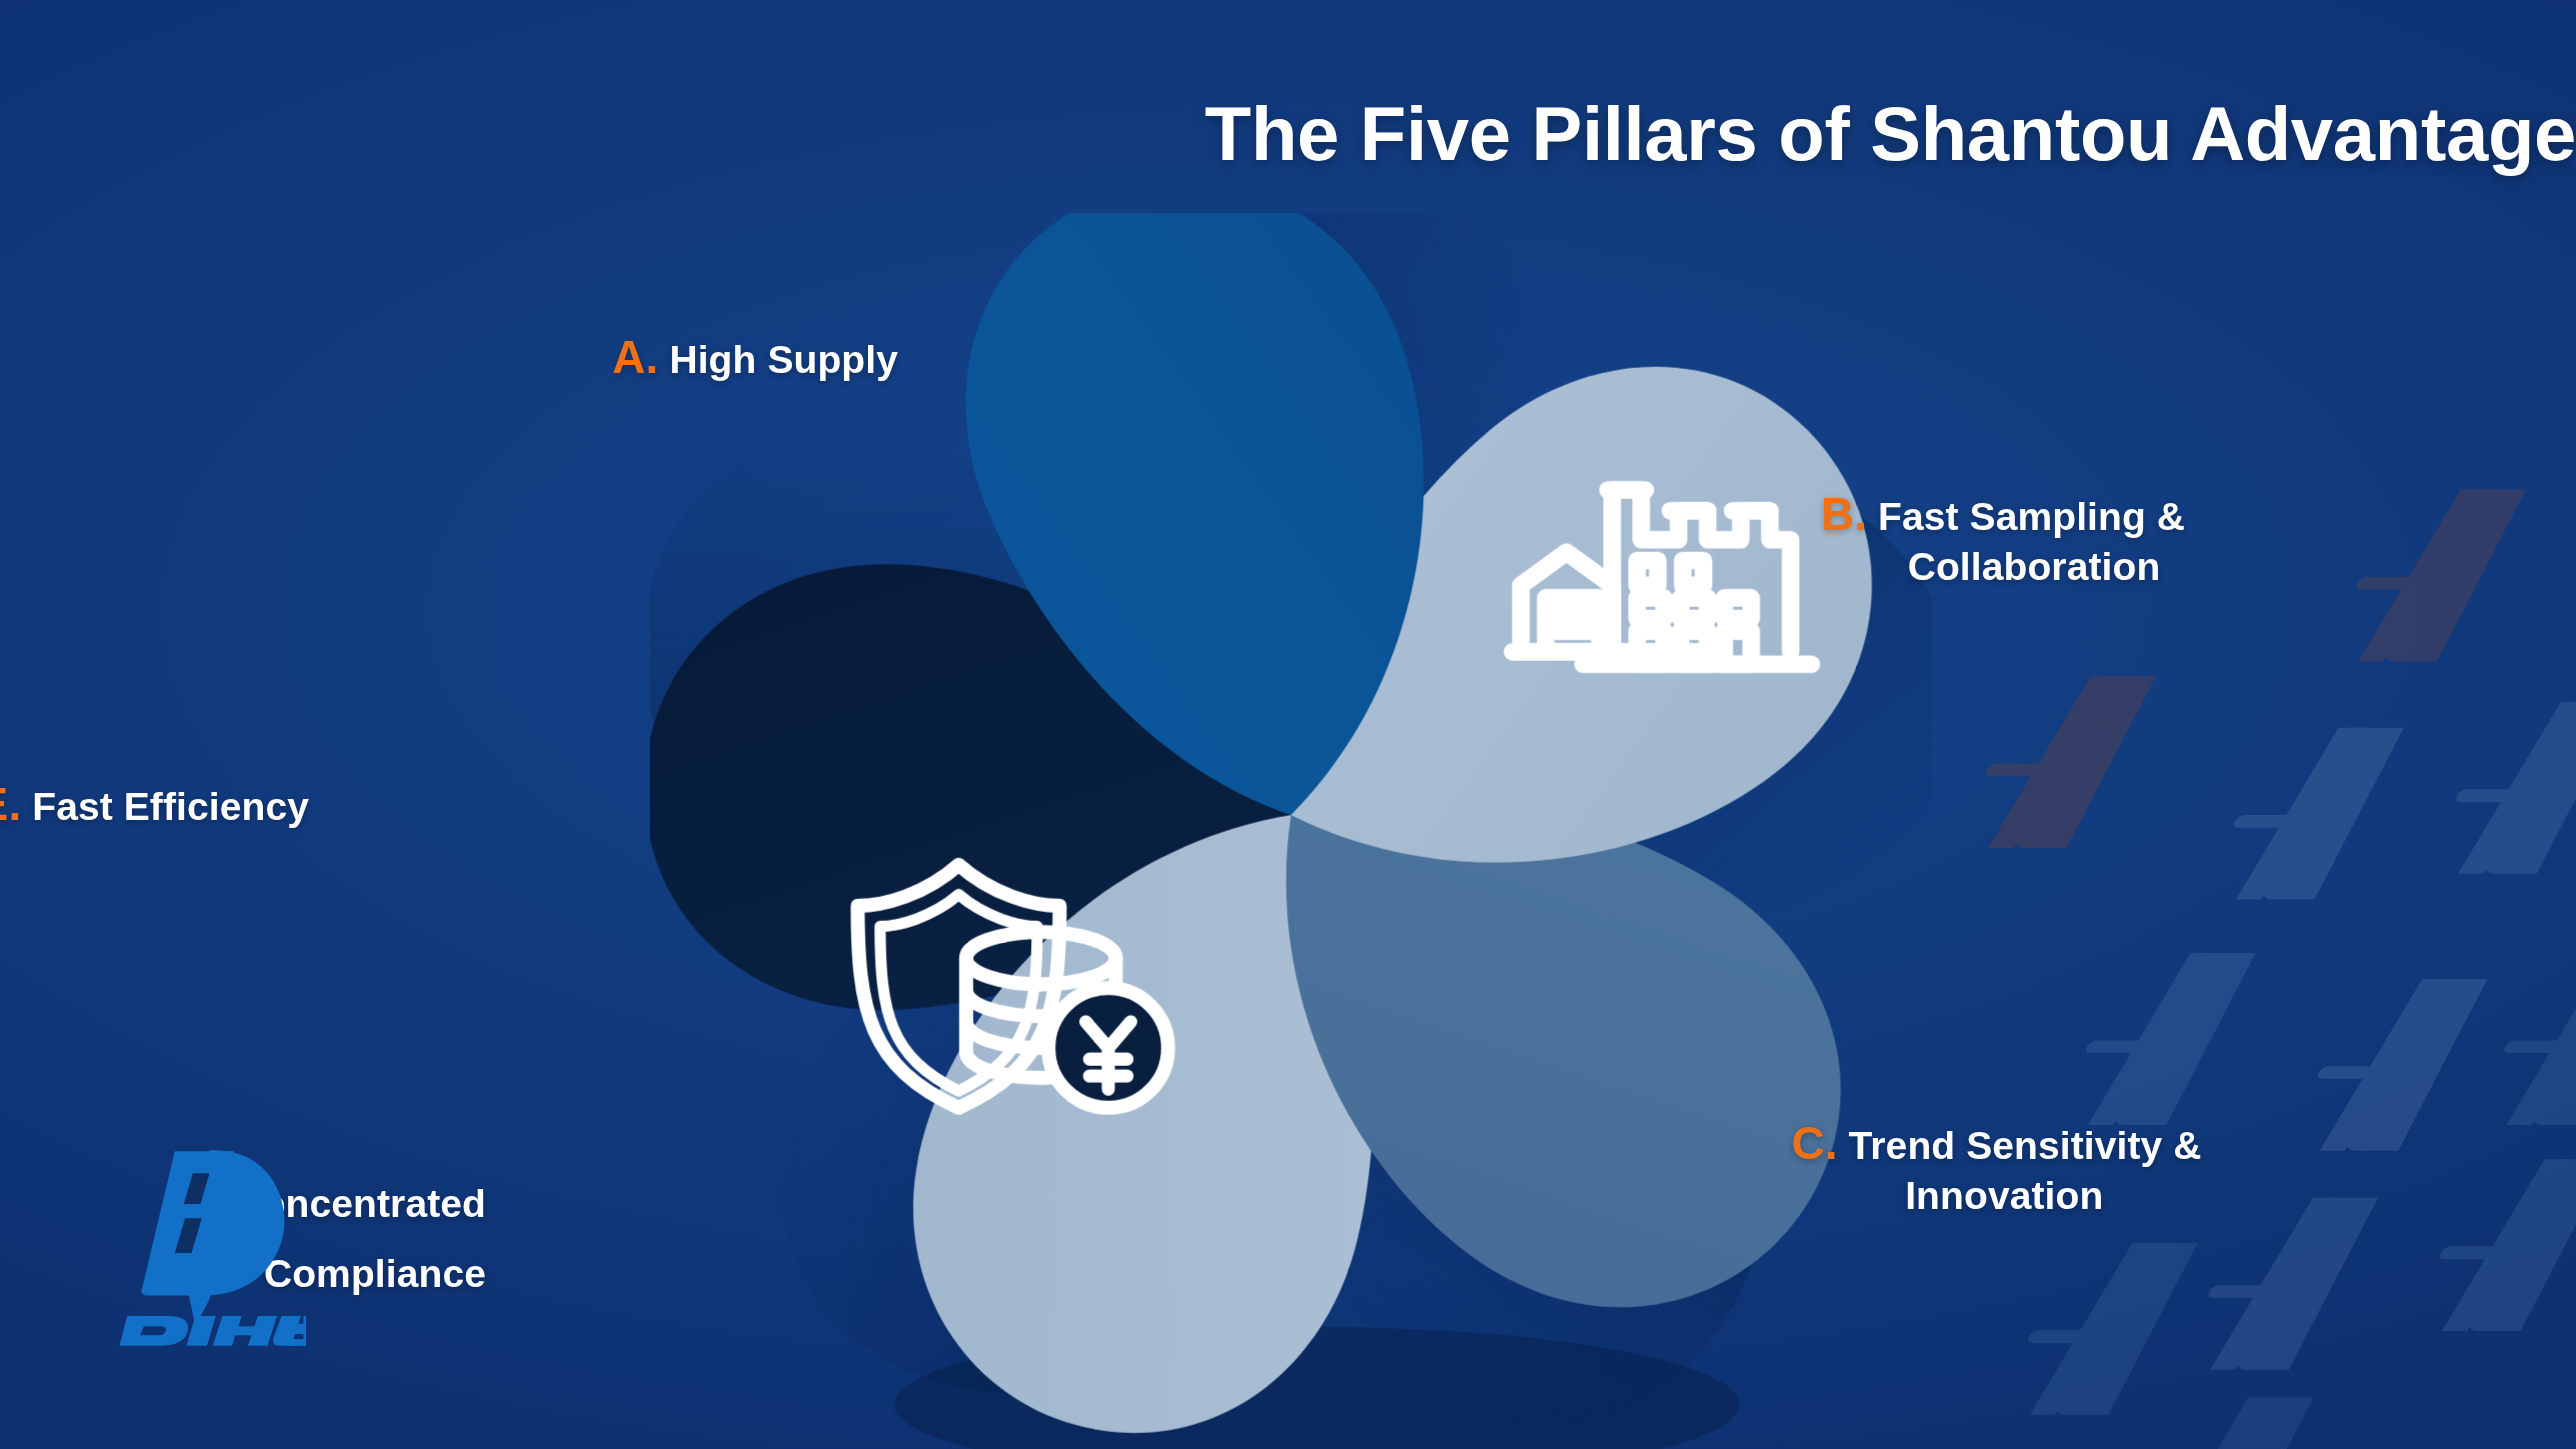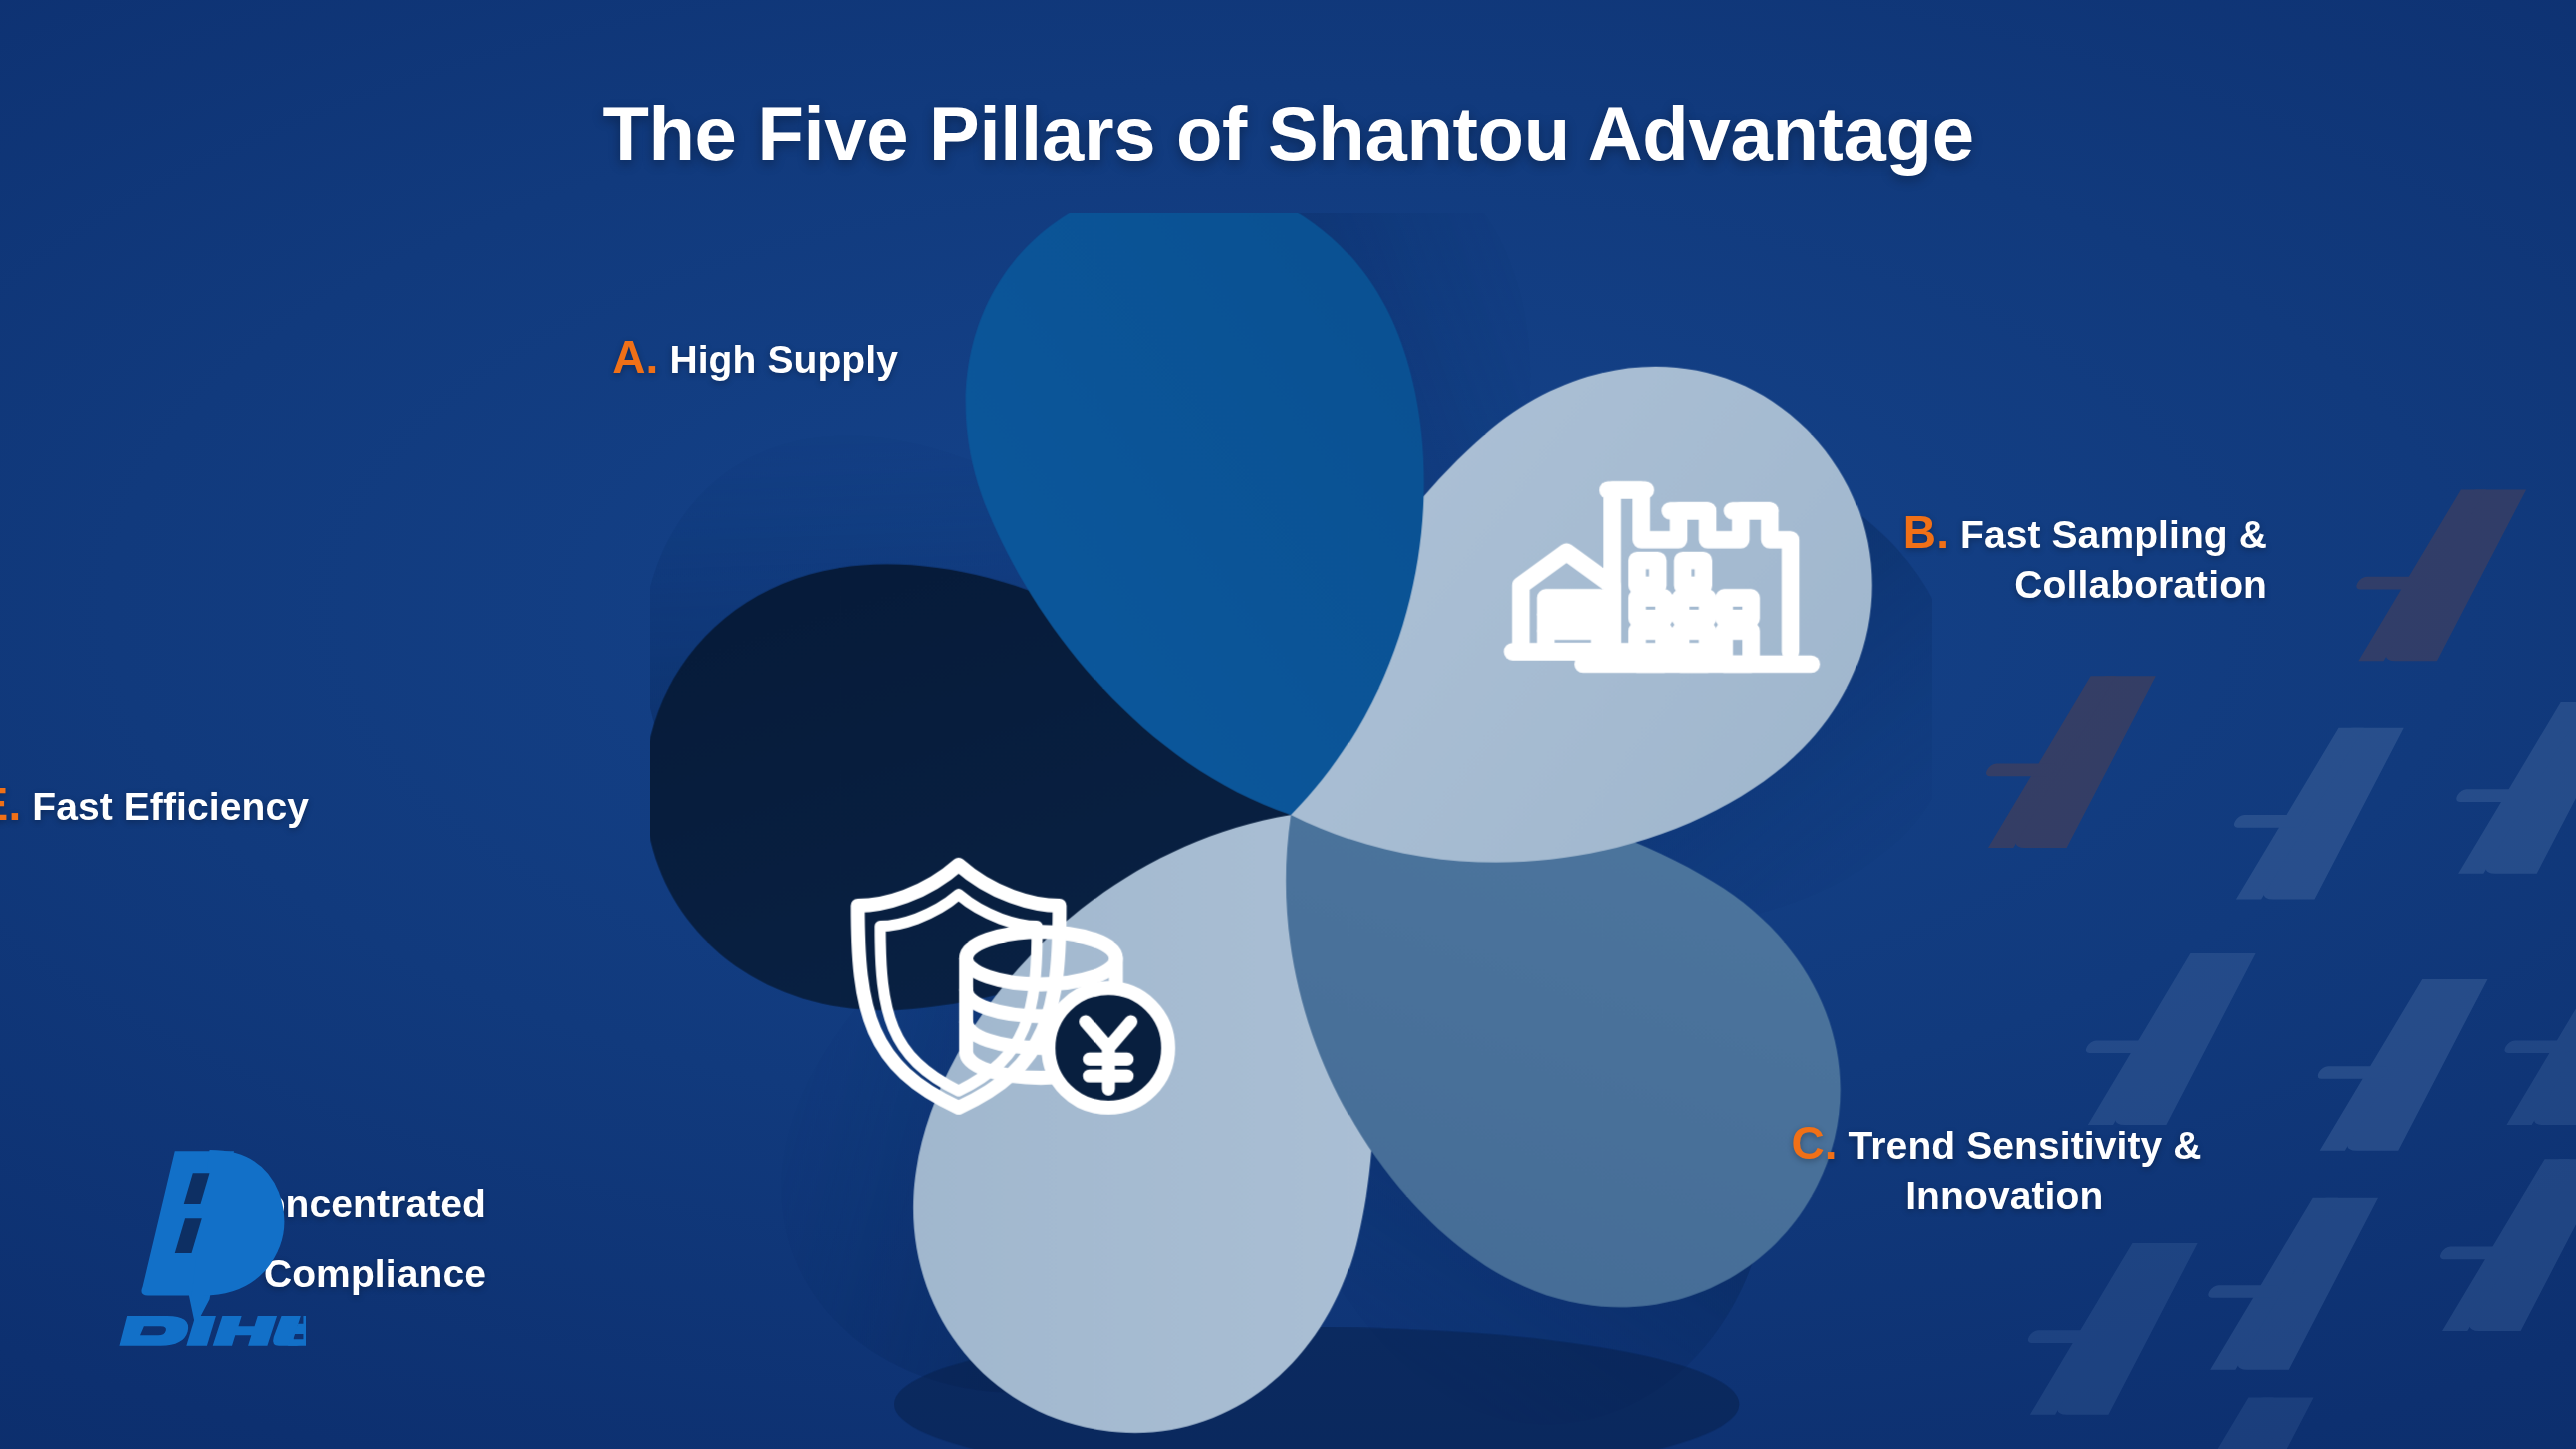--- a/index.html
+++ b/index.html
@@ -12,21 +12,21 @@
     background:
       radial-gradient(120% 95% at 50% 42%, #15448c 0%, #113a7d 38%, #0d3070 68%, #0a2a62 100%);
   }
 
   
   #deco { position:absolute; inset:0; pointer-events:none; }
 
   
   #title {
     position:absolute; left:0; right:0; top:90px;
-    text-align:center;
+    text-align:right;
     color:#ffffff;
     font-size:76px;
     font-weight:bold;
     letter-spacing:-0.3px;
     text-shadow:0 3.9px 11.6px rgba(0,0,0,.30);
     white-space:nowrap;
   }
 
   
   #wheel { position:absolute; left:650px; top:213px; width:1282px; height:1236px; }
@@ -43,21 +43,21 @@
   }
   .label .key {
     color:#f07017;
     font-weight:bold;
     font-size:46px;
     line-height:0;
   }
   .label .txt { font-weight:600; }
 
   #label-a { right:1678px; top:335px; width:489px; text-align:right; }
-  #label-b { left:1739px;  top:510px; width:528px; text-align:right; }
+  #label-b { left:1739px;  top:492px; width:528px; text-align:center; }
   #label-c { left:1726px;  top:1121px; width:541px; text-align:center; }
   #label-d { right:2090px; top:1179px; width:477px; text-align:right; }
   #label-e { right:2267px; top:782px; width:399px; text-align:right; white-space:nowrap; }
   #label-b .l2 { display:block; padding-left:62px; }
   #label-c .l2 { display:block; padding-left:15.5px; }
   #label-d .l2 { display:block;margin-top:20px; }
   #label-a .l2 { display:block; }
 
   
   #logo { position:absolute; left:113px; top:1133px; width:193px; height:213px; }

